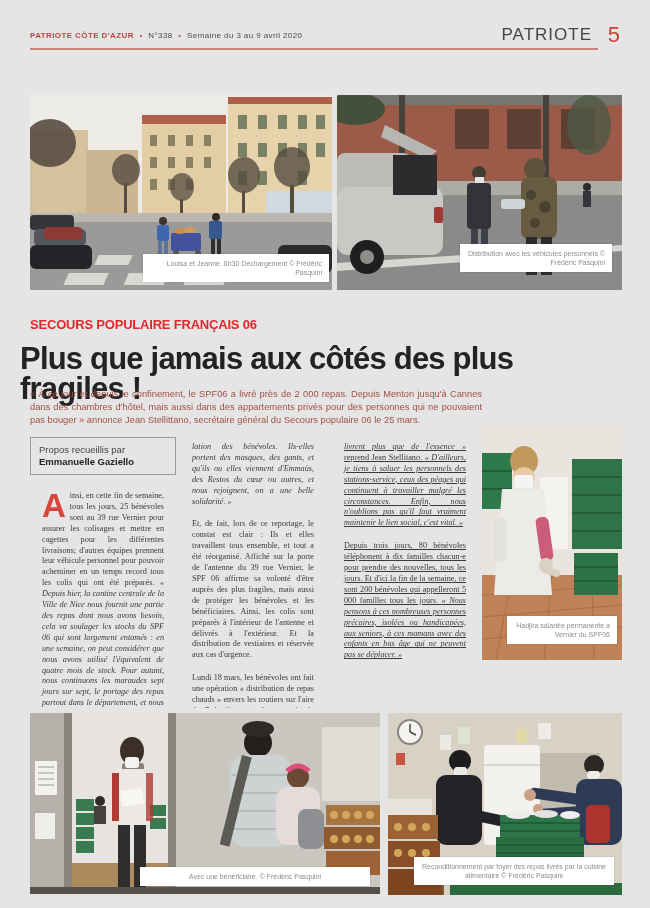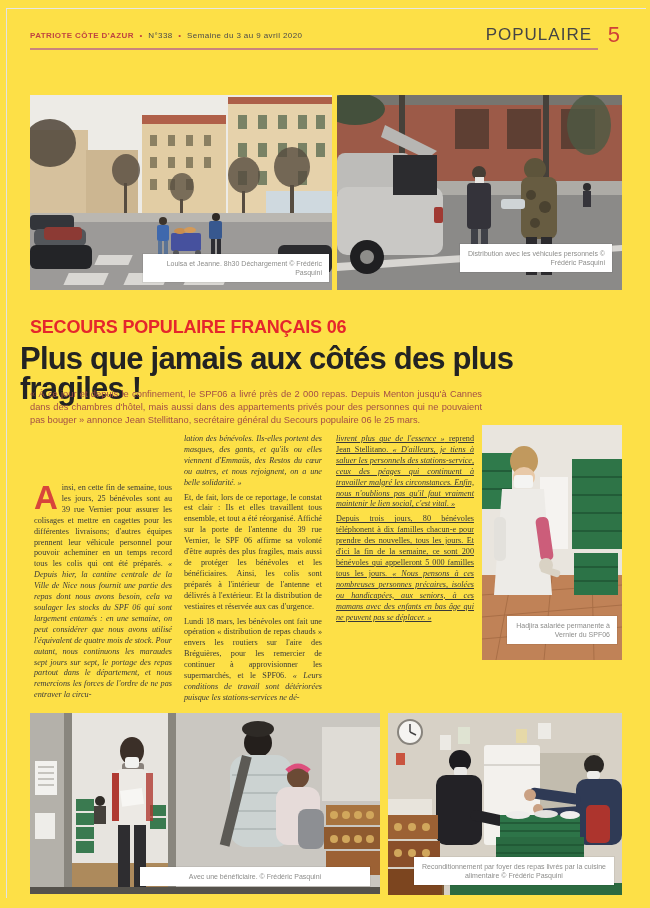--- a/index.html
+++ b/index.html
@@ -1,51 +1,51 @@
 <!DOCTYPE html>
 <html><head>
 <meta charset="utf-8">
 <style>
   html,body{margin:0;padding:0;background:#ffffff;}
-  .page{position:relative;width:650px;height:908px;background:#fde047;overflow:hidden;
+  .page{position:relative;width:650px;height:908px;background:#e5e5e5;overflow:hidden;
         font-family:"Liberation Sans",sans-serif;}
   .edge-left{position:absolute;left:6px;top:8px;width:1px;height:890px;background:#e3e3e3;}
   .edge-top{position:absolute;left:6px;top:8px;width:640px;height:1px;background:#e6e6e6;}
 
   
   .masthead{position:absolute;left:30px;top:31px;font-size:8px;letter-spacing:.4px;color:#4a4a4a;}
   .masthead .pub{color:#bf4341;font-weight:bold;}
   .masthead .dot{color:#bf4341;margin:0 3px;}
   .section{position:absolute;right:58px;top:25px;font-size:17px;letter-spacing:1px;color:#454545;font-weight:400;}
   .pageno{position:absolute;right:30px;top:22px;font-size:22px;color:#cf4038;font-weight:400;}
   .rule{position:absolute;left:30px;top:48px;width:568px;height:2px;background:#c9847c;}
 
   
   .photo{position:absolute;overflow:hidden;background:#cfcfcc;}
   .photo svg{display:block;}
   .caption{position:absolute;background:#ffffff;color:#8d8d8b;font-size:7px;line-height:9px;
            padding:5px 7px;text-align:right;box-shadow:0 0 0 1px rgba(0,0,0,.05);}
   .caption.center{text-align:center;}
 
   
-  .kicker{position:absolute;left:30px;top:317px;font-size:18px;font-weight:800;color:#e5262c;letter-spacing:-.2px;text-align:right;}
+  .kicker{position:absolute;left:30px;top:317px;font-size:13px;font-weight:800;color:#e5262c;letter-spacing:-.2px;text-align:right;}
   .headline{position:absolute;left:20px;top:334px;width:596px;font-size:31px;line-height:30px;
             font-weight:800;color:#232323;letter-spacing:-.8px;margin-top:10px;}
 
   .lead{position:absolute;left:30px;top:388px;width:452px;font-size:9.3px;line-height:12.8px;
         color:#a34e46;text-align:justify;}
 
   .byline{position:absolute;left:30px;top:437px;width:128px;border:1px solid #9a9a9a;
           padding:6px 8px;font-size:9.5px;line-height:12px;color:#444;}
   .byline b{color:#222;}
 
   
   .col{position:absolute;width:146px;font-family:"Liberation Serif",serif;font-size:8.2px;
        line-height:10.9px;color:#3a3a3a;text-align:justify;overflow:hidden;}
-  .col p{margin:4px;}
+  .col p{margin:12px;}
   .it{font-style:italic;}
   .dropcap{float:left;font-family:"Liberation Sans",sans-serif;font-weight:800;color:#d8453b;
            font-size:33px;line-height:27px;margin:1px 4px 0 0;}
   #col1{left:30px;top:479px;height:228px;}
   #col2{left:180px;top:430px;height:278px;}
   #col3{left:332px;top:430px;height:278px;text-decoration:underline;}
 </style>
 </head>
 <body>
 
@@ -53,21 +53,21 @@
   <div class="edge-left"></div>
   <div class="edge-top"></div>
 
   <div class="masthead">
     <span class="pub">PATRIOTE CÔTE D'AZUR</span>
     <span class="dot">•</span>
     <span>N°338</span>
     <span class="dot">•</span>
     <span>Semaine du 3 au 9 avril 2020</span>
   </div>
-  <div class="section">POPULAIRE</div>
+  <div class="section">PATRIOTE</div>
   <div class="pageno">5</div>
   <div class="rule"></div>
 
   <div class="photo" style="left:30px;top:95px;width:302px;height:195px;">
     <svg width="302" height="195" viewBox="0 0 302 195">
       <rect width="302" height="195" fill="#edebe6"></rect>
       <rect x="0" y="35" width="58" height="85" fill="#d6c19d"></rect>
       <rect x="56" y="55" width="52" height="65" fill="#ccb691"></rect>
       <rect x="112" y="28" width="84" height="97" fill="#e2cda4"></rect>
       <rect x="112" y="20" width="84" height="9" fill="#b06049"></rect>
@@ -194,20 +194,24 @@
           <rect x="246" y="96" width="8" height="16" fill="#35343a"></rect>
       </g>
     </svg>
     <div class="caption" style="right:10px;bottom:18px;width:138px;">Distribution avec les véhicules personnels © Frédéric Pasquini</div>
   </div>
 
   <div class="kicker">SECOURS POPULAIRE FRANÇAIS 06</div>
   <div class="headline">Plus que jamais aux côtés des plus fragiles !</div>
   <div class="lead">« À ce jour et depuis le confinement, le SPF06 a livré près de 2 000 repas. Depuis Menton jusqu'à Cannes dans des chambres d'hôtel, mais aussi dans des appartements privés pour des personnes qui ne pouvaient pas bouger » annonce Jean Stellittano, secrétaire général du Secours populaire 06 le 25 mars.</div>
 
+  <div class="byline">
+    <span>Propos recueillis par</span><br>
+    <b>Emmanuelle Gaziello</b>
+  </div>
 
   <div class="col" id="col1">
     <p>
       <span class="dropcap">A</span><span>insi, en cette fin de semaine, tous les jours, 25 bénévoles sont au 39 rue Vernier pour assurer les colisages et mettre en cagettes pour les différentes livraisons; d'autres équipes prennent leur véhicule personnel pour pouvoir acheminer en un temps record tous les colis qui ont été préparés. </span><span class="it">« Depuis hier, la cantine centrale de la Ville de Nice nous fournit une partie des repas dont nous avons besoin, cela va soulager les stocks du SPF 06 qui sont largement entamés : en une semaine, on peut considérer que nous avons utilisé l'équivalent de quatre mois de stock. Pour autant, nous continuons les maraudes sept jours sur sept, le portage des repas partout dans le département, et nous remercions les forces de l'ordre de ne pas entraver la circu-</span>
     </p>
   </div>
 
   <div class="col" id="col2">
     <p><span class="it">lation des bénévoles. Ils-elles portent des masques, des gants, et qu'ils ou elles viennent d'Emmaüs, des Restos du cœur ou autres, et nous rejoignent, on a une belle solidarité. »</span></p>
     <p><span>Et, de fait, lors de ce reportage, le constat est clair : Ils et elles travaillent tous ensemble, et tout a été réorganisé. Affiché sur la porte de l'antenne du 39 rue Vernier, le SPF 06 affirme sa volonté d'être auprès des plus fragiles, mais aussi de protéger les bénévoles et les bénéficiaires. Ainsi, les colis sont préparés à l'intérieur de l'antenne et délivrés à l'extérieur. Et la distribution de vestiaires et réservée aux cas d'urgence.</span></p>

